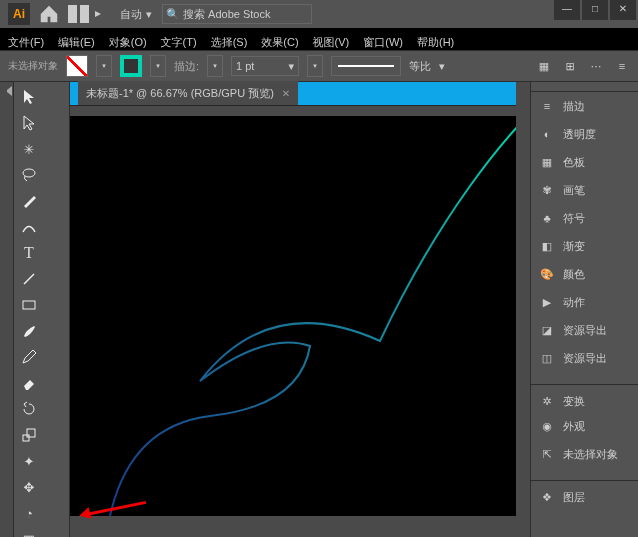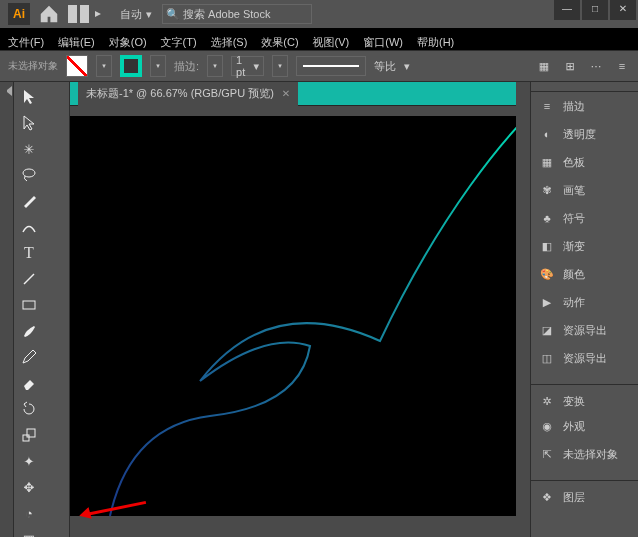--- a/index.html
+++ b/index.html
@@ -14,36 +14,36 @@
 .win-btn{width:26px;height:20px;background:#333;margin-left:2px;text-align:center;line-height:18px;font-size:10px}
 .menubar{height:22px;background:#000000;display:flex;align-items:flex-end;padding:0 8px;gap:14px}
 .menubar span{cursor:default}
 .controlbar{height:32px;background:#535353;border-top:1px solid #2d2d2d;border-bottom:1px solid #2d2d2d;display:flex;align-items:center;padding:0 8px;gap:8px}
 .sel-label{color:#aaa;font-size:10px}
 .fill-swatch{width:22px;height:22px;background:#fff;position:relative;border:1px solid #666}
 .fill-swatch::after{content:"";position:absolute;left:0;top:0;right:0;bottom:0;background:linear-gradient(to top right,transparent 45%,#f00 45%,#f00 55%,transparent 55%)}
 .stroke-swatch{width:22px;height:22px;border:4px solid #00d4b0;background:#333}
 .dd{width:16px;height:22px;border:1px solid #666;display:flex;align-items:center;justify-content:center;font-size:7px}
 .stroke-label{color:#aaa}
-.pt-field{border:1px solid #666;height:20px;padding:0 4px;width:33px;display:flex;align-items:center;justify-content:space-between}
+.pt-field{border:1px solid #666;height:20px;padding:0 4px;width:68px;display:flex;align-items:center;justify-content:space-between}
 .line-prev{width:70px;height:20px;border:1px solid #666;display:flex;align-items:center;justify-content:center}
 .line-prev div{width:56px;height:2px;background:#fff}
 .opt-label{color:#ccc}
 .panel-icons{margin-left:auto;display:flex;gap:10px}
 .panel-icons div{width:16px;height:16px;display:flex;align-items:center;justify-content:center}
 .main{display:flex;height:455px}
 .toolstrip{width:14px;background:#4a4a4a;border-right:1px solid #2d2d2d;display:flex;flex-direction:column;align-items:center;padding-top:4px}
 .toolstrip div{width:10px;height:10px;margin-bottom:6px}
 .toolbox{width:56px;background:#535353;border-right:1px solid #2d2d2d;display:flex;flex-wrap:wrap;padding:2px}
 .tool{width:26px;height:26px;border:1px solid transparent;display:flex;align-items:center;justify-content:center;font-size:13px;color:#ddd}
 .tool svg{width:16px;height:16px}
 .red-arrow{position:absolute;left:78px;bottom:14px;transform:rotate(-25deg)}
 .red-arrow svg{width:70px;height:24px}
 .docarea{flex:1;background:#4a4a4a;display:flex;flex-direction:column}
-.doc-tabs{height:24px;background:#14b8a6;display:flex;align-items:center;padding-left:8px;border-bottom:1px solid #262626}
+.doc-tabs{height:24px;background:#0ea5e9;display:flex;align-items:flex-end;padding-left:8px;border-bottom:1px solid #262626}
 .doc-tab{height:24px;background:#4a4a4a;display:flex;align-items:center;padding:0 8px;gap:8px;font-size:10px}
 .doc-tab .x{font-size:10px;color:#999}
 .canvas{flex:1;background:#4a4a4a;position:relative;overflow:hidden}
 .artboard{position:absolute;left:0;top:10px;width:448px;height:400px;background:#000}
 .curve-svg{position:absolute;inset:0}
 .sidepanel{width:108px;background:#535353;border-left:1px solid #2d2d2d;display:flex;flex-direction:column}
 .sp-top{height:10px;border-bottom:1px solid #2d2d2d}
 .sp-item{height:28px;display:flex;align-items:center;padding:0 8px;gap:8px}
 .sp-icon{width:16px;height:16px;display:flex;align-items:center;justify-content:center}
 .sp-sep{height:12px}

